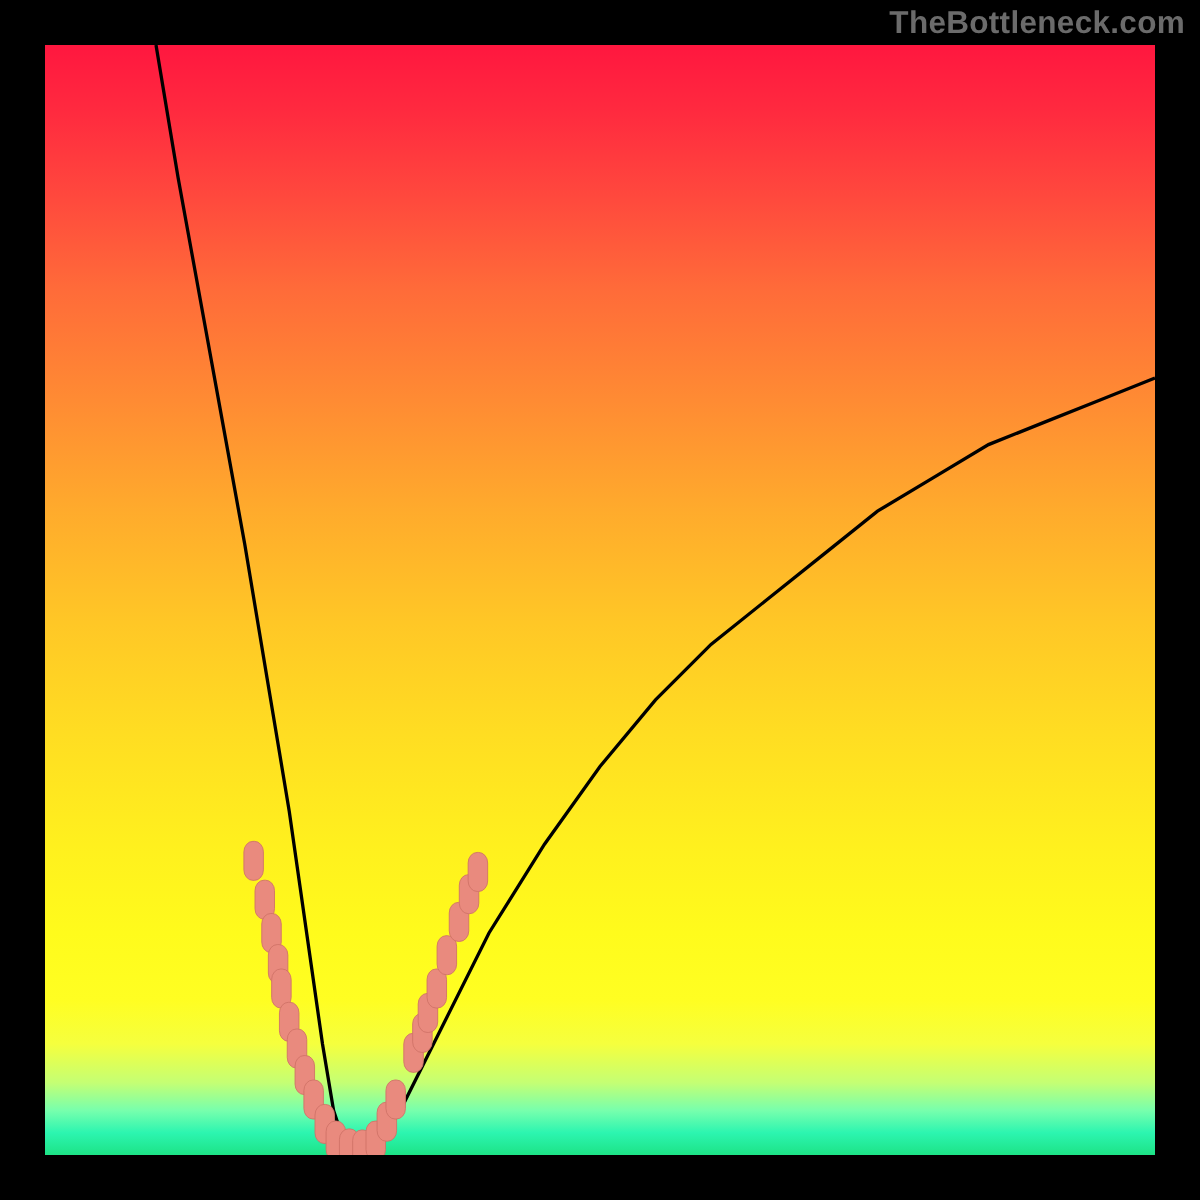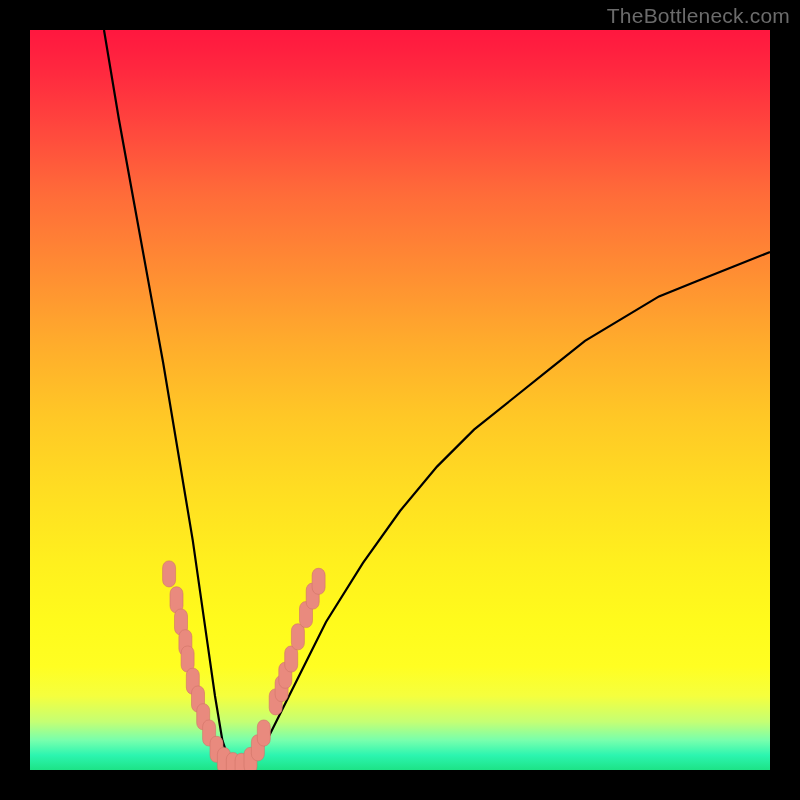--- a/index.html
+++ b/index.html
@@ -51,21 +51,21 @@
     left: 0; top: 0;
     width: 740px;
     height: 740px;
   }
   .watermark {
     position: absolute;
     top: 4px;
     right: 10px;
     color: #6b6b6b;
     font-size: 21px;
-    font-weight: 400;
+    font-weight: 700;
     letter-spacing: 0.2px;
     user-select: none;
   }
 </style>
 </head>
 <body>
 
 <div class="outer">
   <div class="watermark">TheBottleneck.com</div>
 

